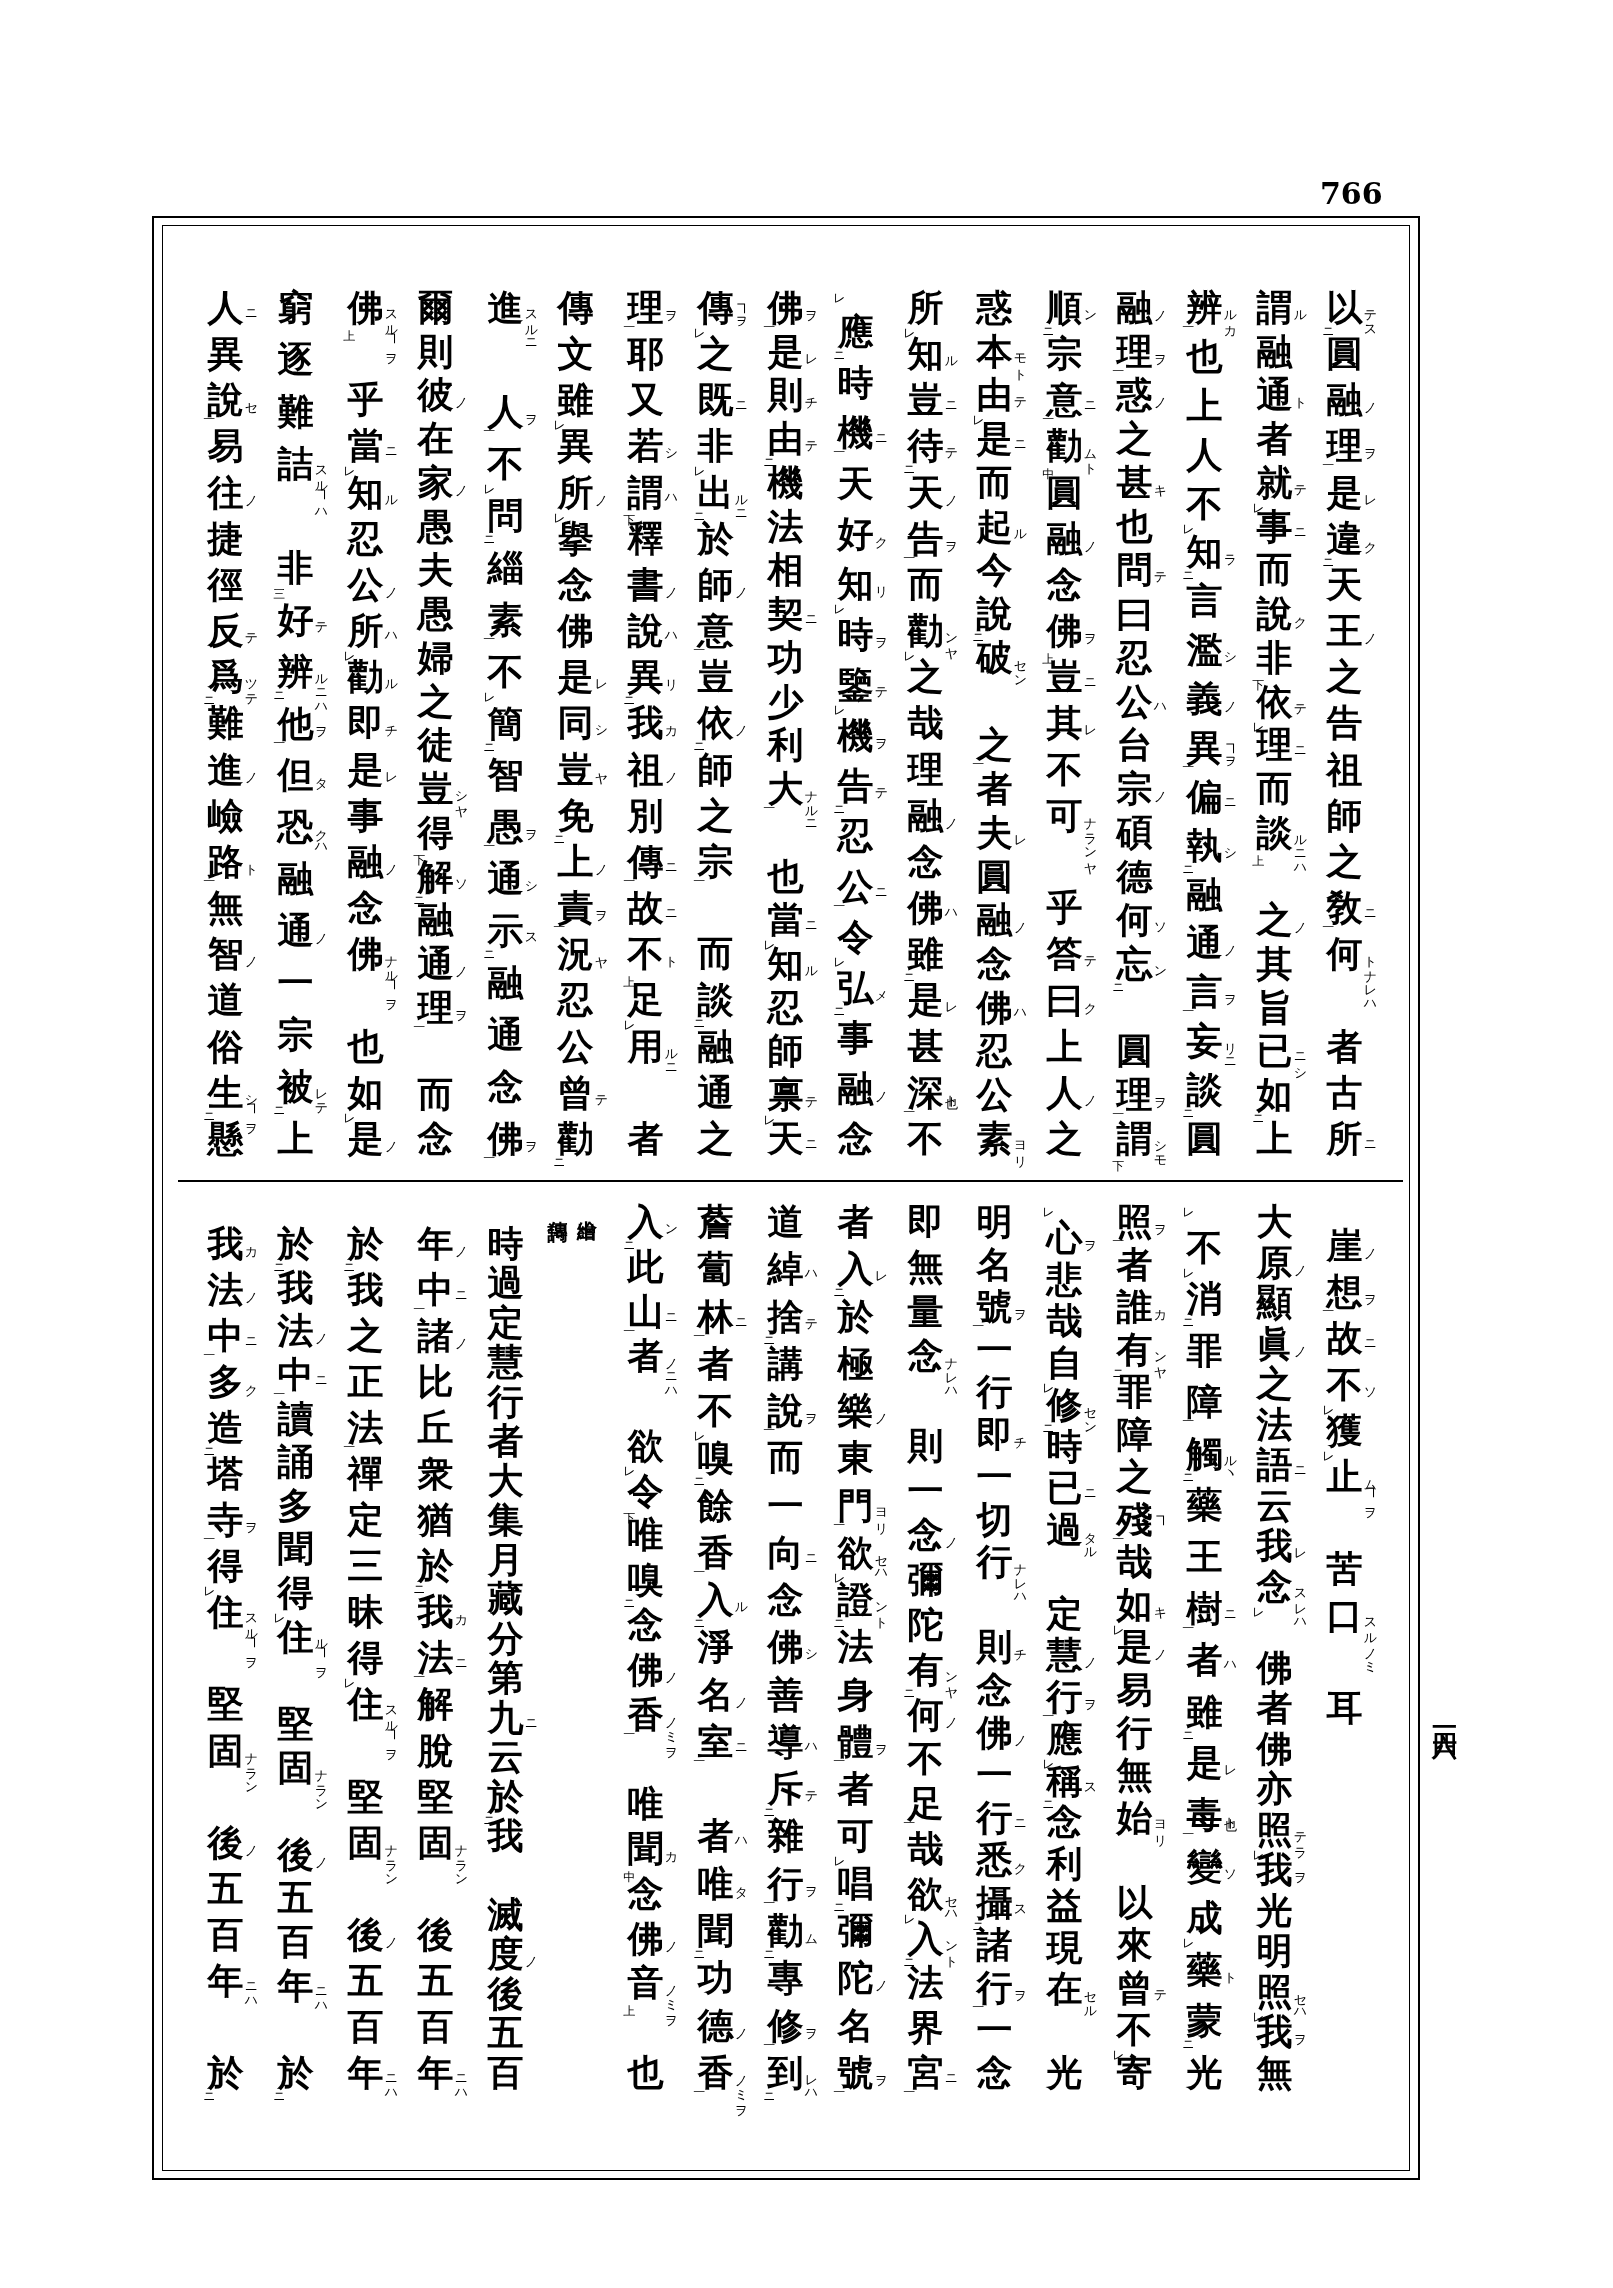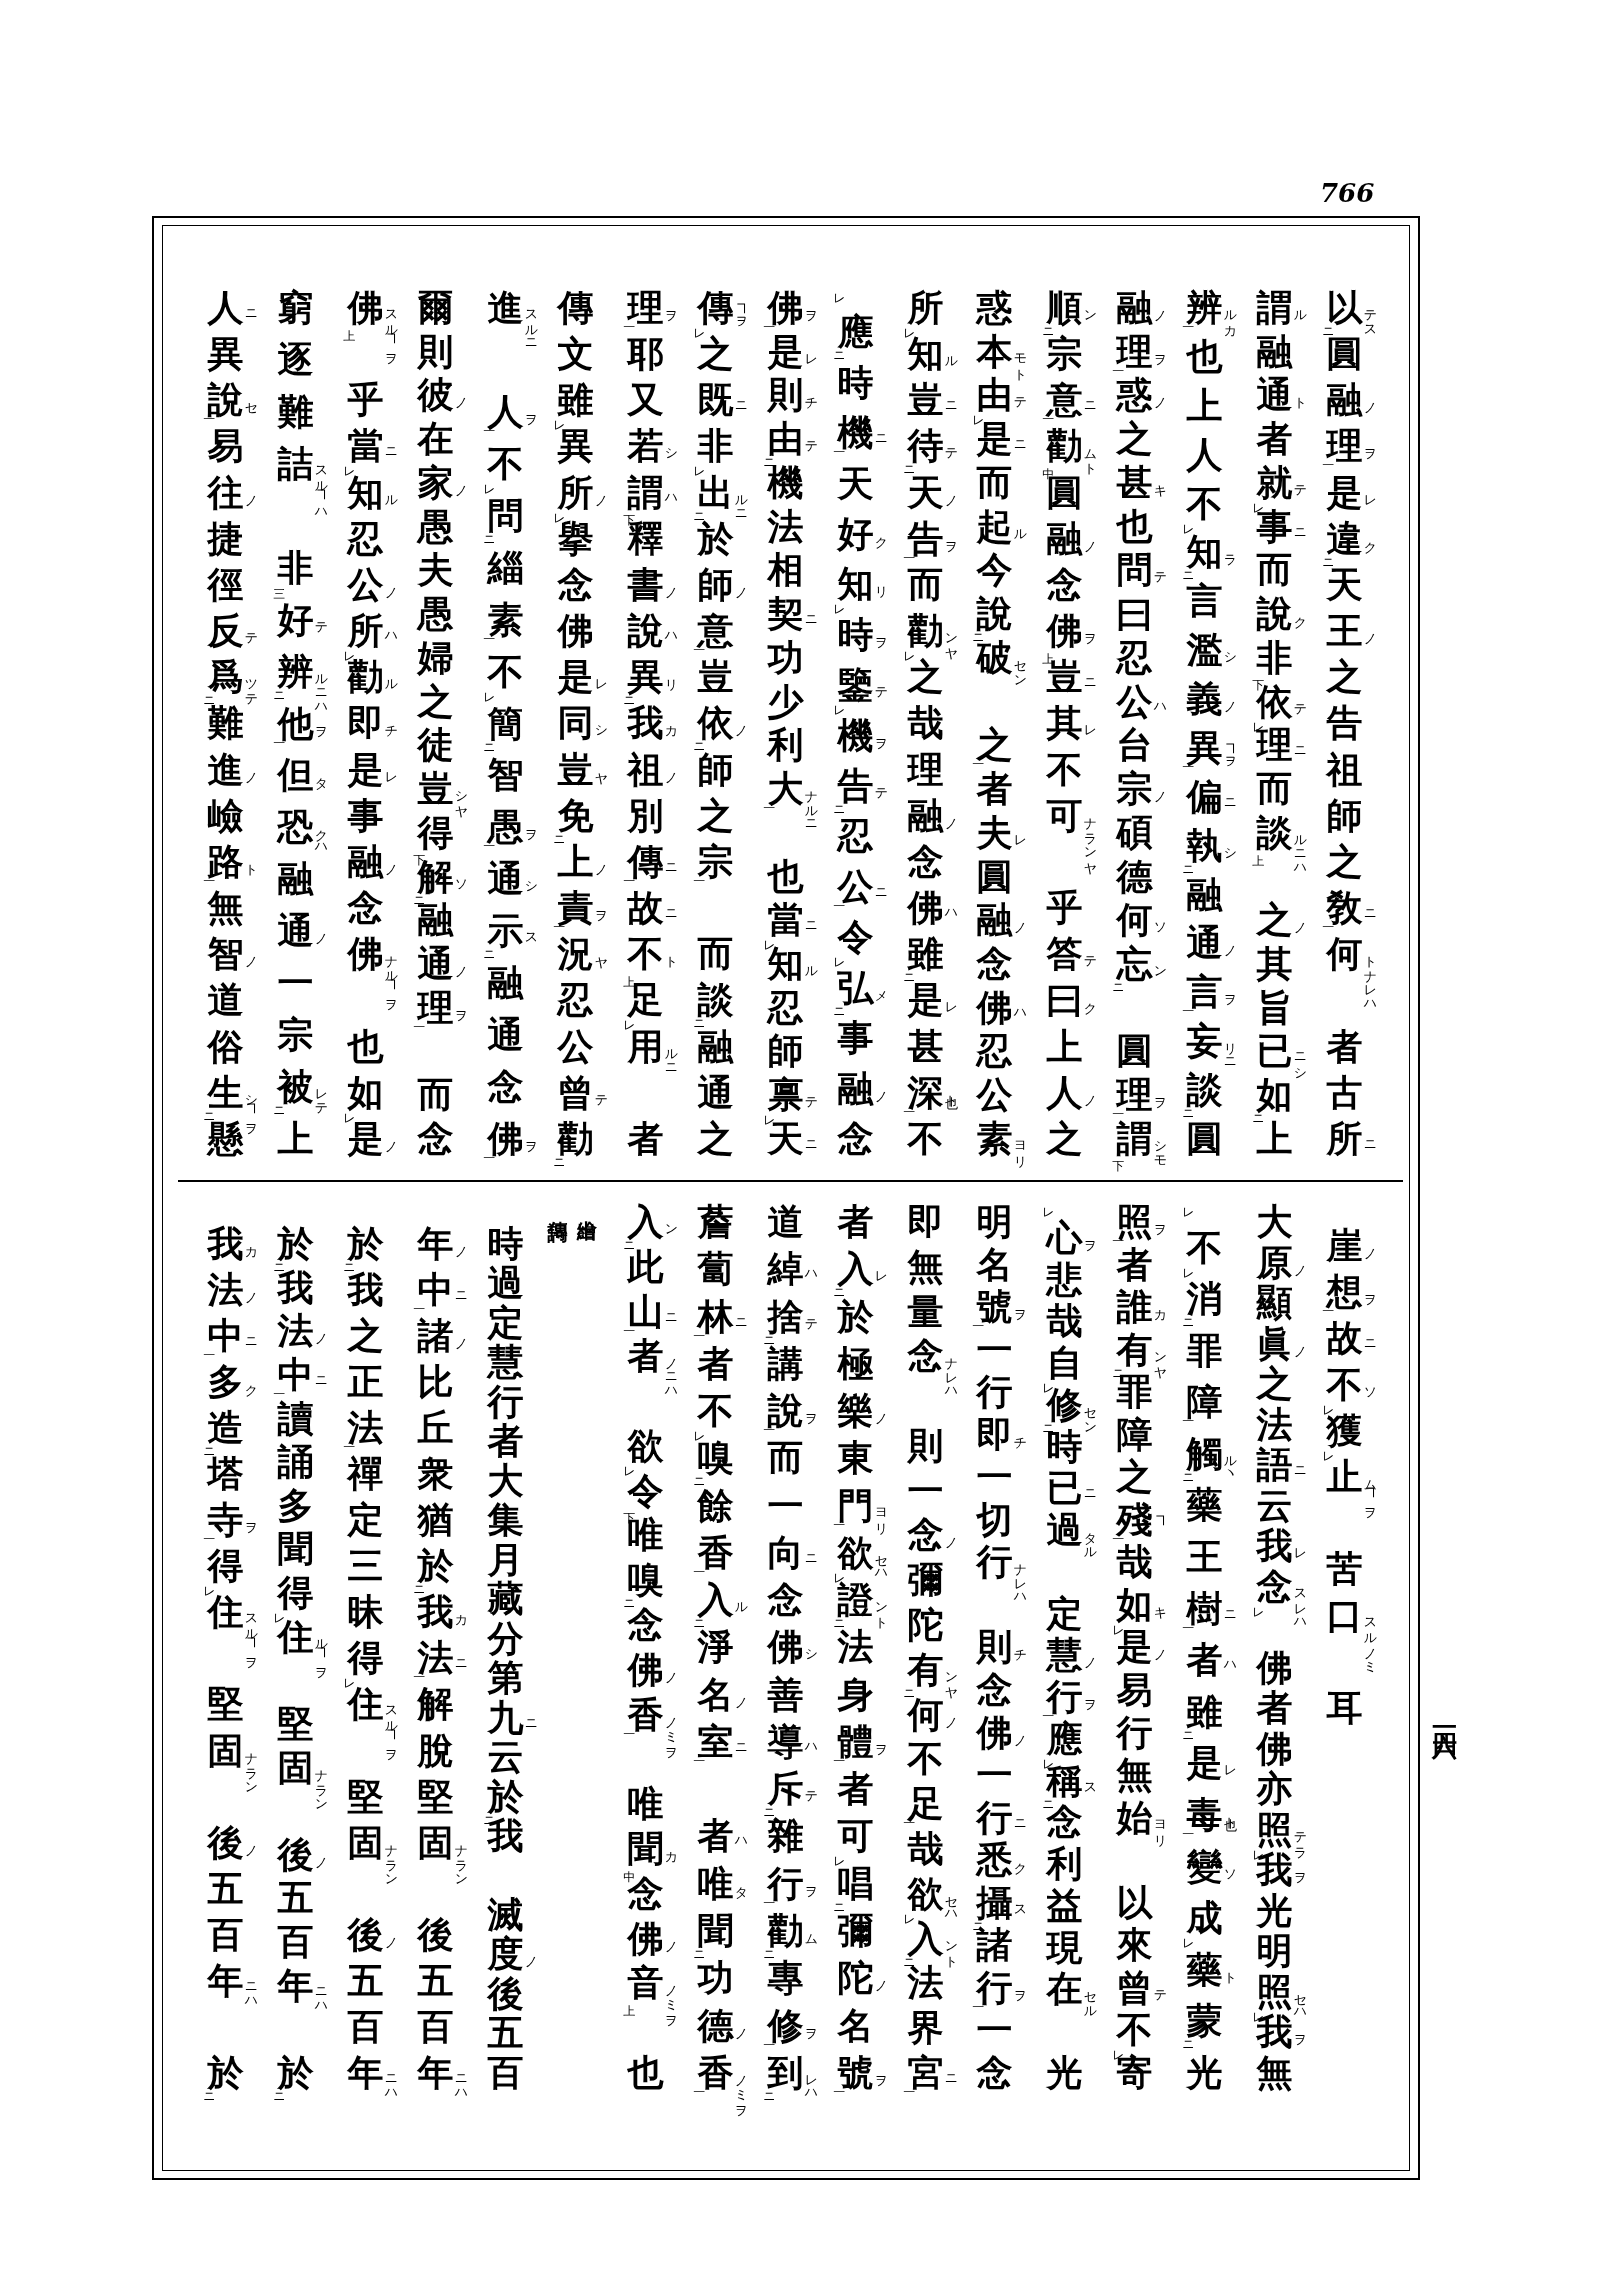--- a/index.html
+++ b/index.html
@@ -5,21 +5,21 @@
   html, body { margin: 0; padding: 0; background: #ffffff; }
   body {
     width: 1613px; height: 2289px; position: relative; overflow: hidden;
     color: #000000;
     font-family: "DejaVu Serif", "Liberation Serif", serif;
   }
   .page { position: absolute; left: 0; top: 0; width: 1613px; height: 2289px; }
   .page-number {
     position: absolute; left: 1320px; top: 175px;
     font-family: "DejaVu Serif", "Liberation Serif", serif;
-    font-size: 26px; line-height: 37px; font-weight: bold; letter-spacing: 0px; font-style: italic;
+    font-size: 30px; line-height: 37px; font-weight: bold; letter-spacing: 0px;
   }
   .frame-outer {
     position: absolute; left: 152px; top: 216px; width: 1268px; height: 1964px;
     border: 2.8px solid #000; box-sizing: border-box;
   }
   .frame-inner {
     position: absolute; left: 162px; top: 225px; width: 1248px; height: 1946px;
     border: 1.8px solid #000; box-sizing: border-box;
   }
   .divider {

